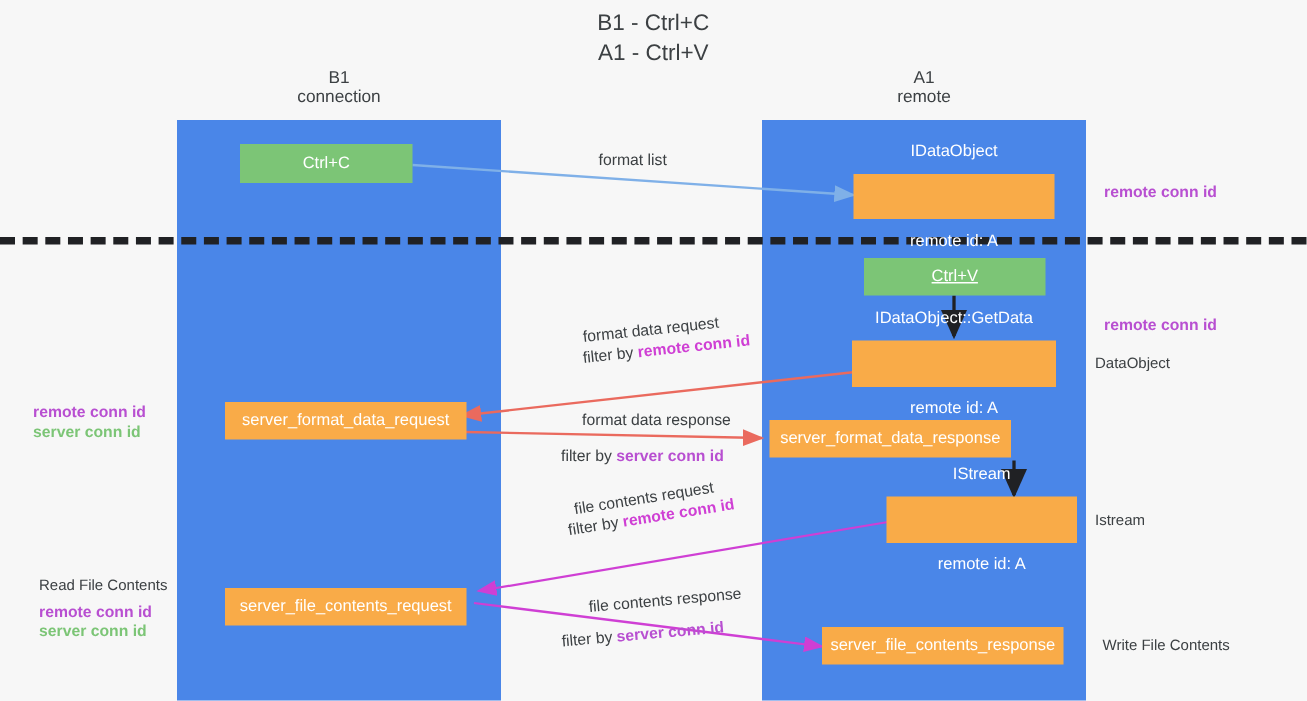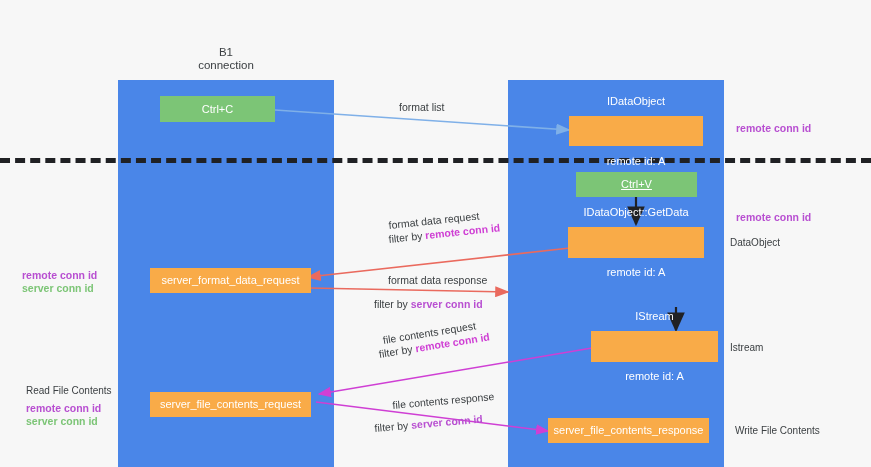--- a/index.html
+++ b/index.html
@@ -52,27 +52,35 @@
   #divider{position:absolute;left:0;top:158px;width:871px;height:0;
            border-top:5px dashed #202124;}
 
   svg#wires{position:absolute;left:0;top:0;width:871px;height:467px;pointer-events:none;}
 </style>
 </head>
 <body>
 
 <div id="stage">
 
+  <div id="title">
+    <div>B1 - Ctrl+C</div>
+    <div>A1 - Ctrl+V</div>
+  </div>
 
   <div class="lane" id="lane-b1"></div>
   <div class="lane" id="lane-a1"></div>
 
   <div class="lane-head" id="head-b1">
     <div>B1</div>
     <div>connection</div>
+  </div>
+  <div class="lane-head" id="head-a1">
+    <div>A1</div>
+    <div>remote</div>
   </div>
 
   <svg id="wires" viewBox="0 0 871 467">
     <defs>
       <marker id="ah-blue" markerWidth="9" markerHeight="7" refX="8" refY="3.5" orient="auto">
         <path d="M0,0 L9,3.5 L0,7 z" fill="#7fb0e8"></path>
       </marker>
       <marker id="ah-red" markerWidth="9" markerHeight="7" refX="8" refY="3.5" orient="auto">
         <path d="M0,0 L9,3.5 L0,7 z" fill="#ea6a5e"></path>
       </marker>
@@ -116,20 +124,23 @@
 
   <div class="box orange" style="left:568px;top:227px;width:136px;height:31px;">
     <span>IDataObject::GetData</span>
     <span class="l2">remote id: A</span>
   </div>
 
   <div class="box orange" style="left:150px;top:268px;width:161px;height:25px;">
     <span>server_format_data_request</span>
   </div>
 
+  <div class="box orange" style="left:513px;top:280px;width:161px;height:25px;">
+    <span>server_format_data_response</span>
+  </div>
 
   <div class="box orange" style="left:591px;top:331px;width:127px;height:31px;">
     <span>IStream</span>
     <span class="l2">remote id: A</span>
   </div>
 
   <div class="box orange" style="left:150px;top:392px;width:161px;height:25px;">
     <span>server_file_contents_request</span>
   </div>
 

